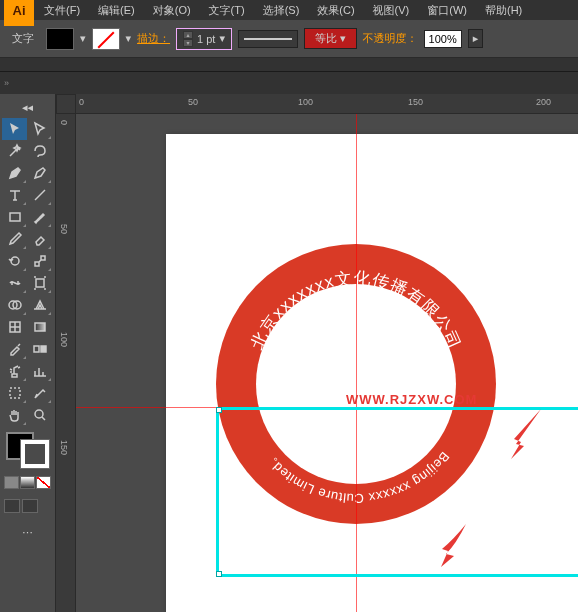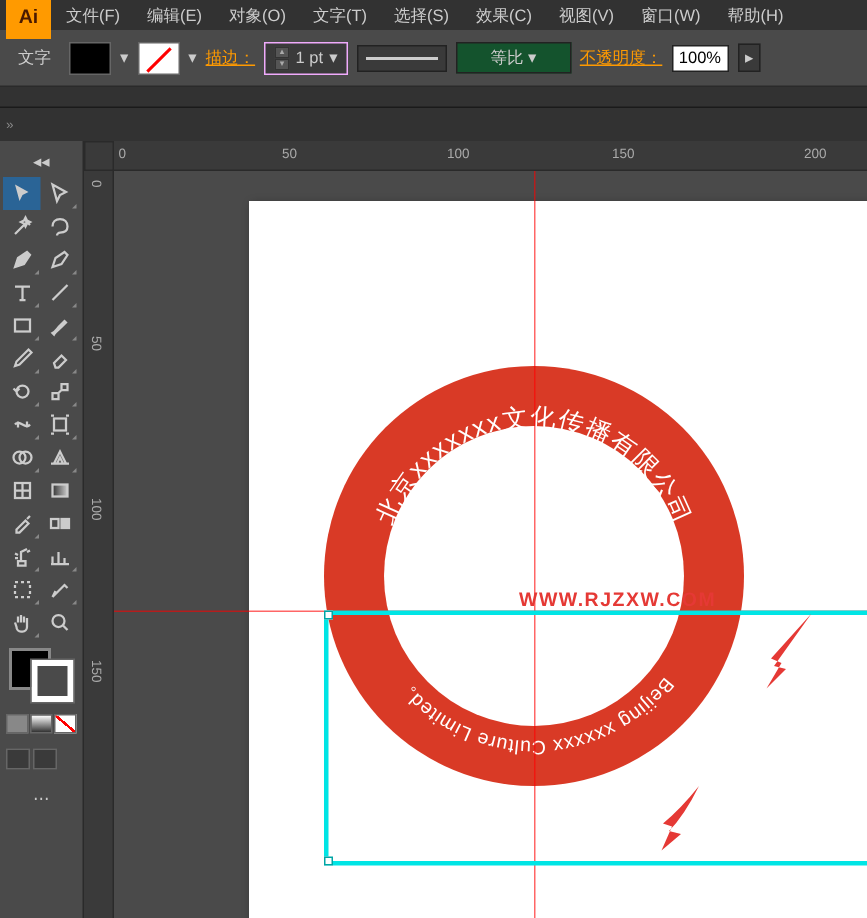--- a/index.html
+++ b/index.html
@@ -11,22 +11,22 @@
 .opt-label{color:#ccc;padding:2px 6px}
 .fill-swatch{width:28px;height:22px;border:1px solid #666;background:#000;position:relative}
 .fill-swatch.none::after{content:"";position:absolute;left:2px;right:2px;top:50%;height:2px;background:red;transform:rotate(-45deg)}
 .fill-swatch.white{background:#fff}
 .stroke-label{color:#ff9a00;text-decoration:underline}
 .pt-box{background:#3a3a3a;border:1px solid #f0abfc;padding:2px 6px;display:flex;align-items:center;gap:4px;color:#ccc}
 .spinner{display:flex;flex-direction:column}
 .spinner div{width:10px;height:8px;background:#555;border:1px solid #333;font-size:6px;text-align:center;line-height:6px;color:#aaa}
 .stroke-preview{width:60px;height:18px;background:#3a3a3a;border:1px solid #222;display:flex;align-items:center;justify-content:center}
 .stroke-preview .line{width:48px;height:2px;background:#ccc}
-.ratio-box{background:#14532d;border:1px solid #222;padding:2px 22px;color:#ccc}
-.opacity-label{color:#ff9a00;text-decoration:underline}
+.ratio-box{background:#b91c1c;border:1px solid #222;padding:2px 10px;color:#ccc}
+.opacity-label{color:#ff9a00;}
 .pct-box{background:#fff;color:#000;padding:2px 4px;border:1px solid #222;display:flex;align-items:center}
 .sub-bar{height:14px;background:#323232;border-bottom:1px solid #1a1a1a}
 .tab-bar{height:22px;background:#323232;display:flex;align-items:center}
 .dbl-arrow{width:16px;padding-left:4px;color:#888;font-size:9px}
 .tab{background:#4a4a4a;padding:3px 10px;display:flex;align-items:center;gap:8px;color:#ccc;border-top:1px solid #5a5a5a}
 .tab .close{color:#888;cursor:default}
 .main{display:flex;height:518px}
 .tools{width:56px;background:#4a4a4a;border-right:1px solid #2a2a2a;display:flex;flex-wrap:wrap;align-content:flex-start;padding:2px}
 .tool{width:25px;height:22px;display:flex;align-items:center;justify-content:center;color:#ccc;position:relative;cursor:default}
 .tool.active{background:#2a6496}

